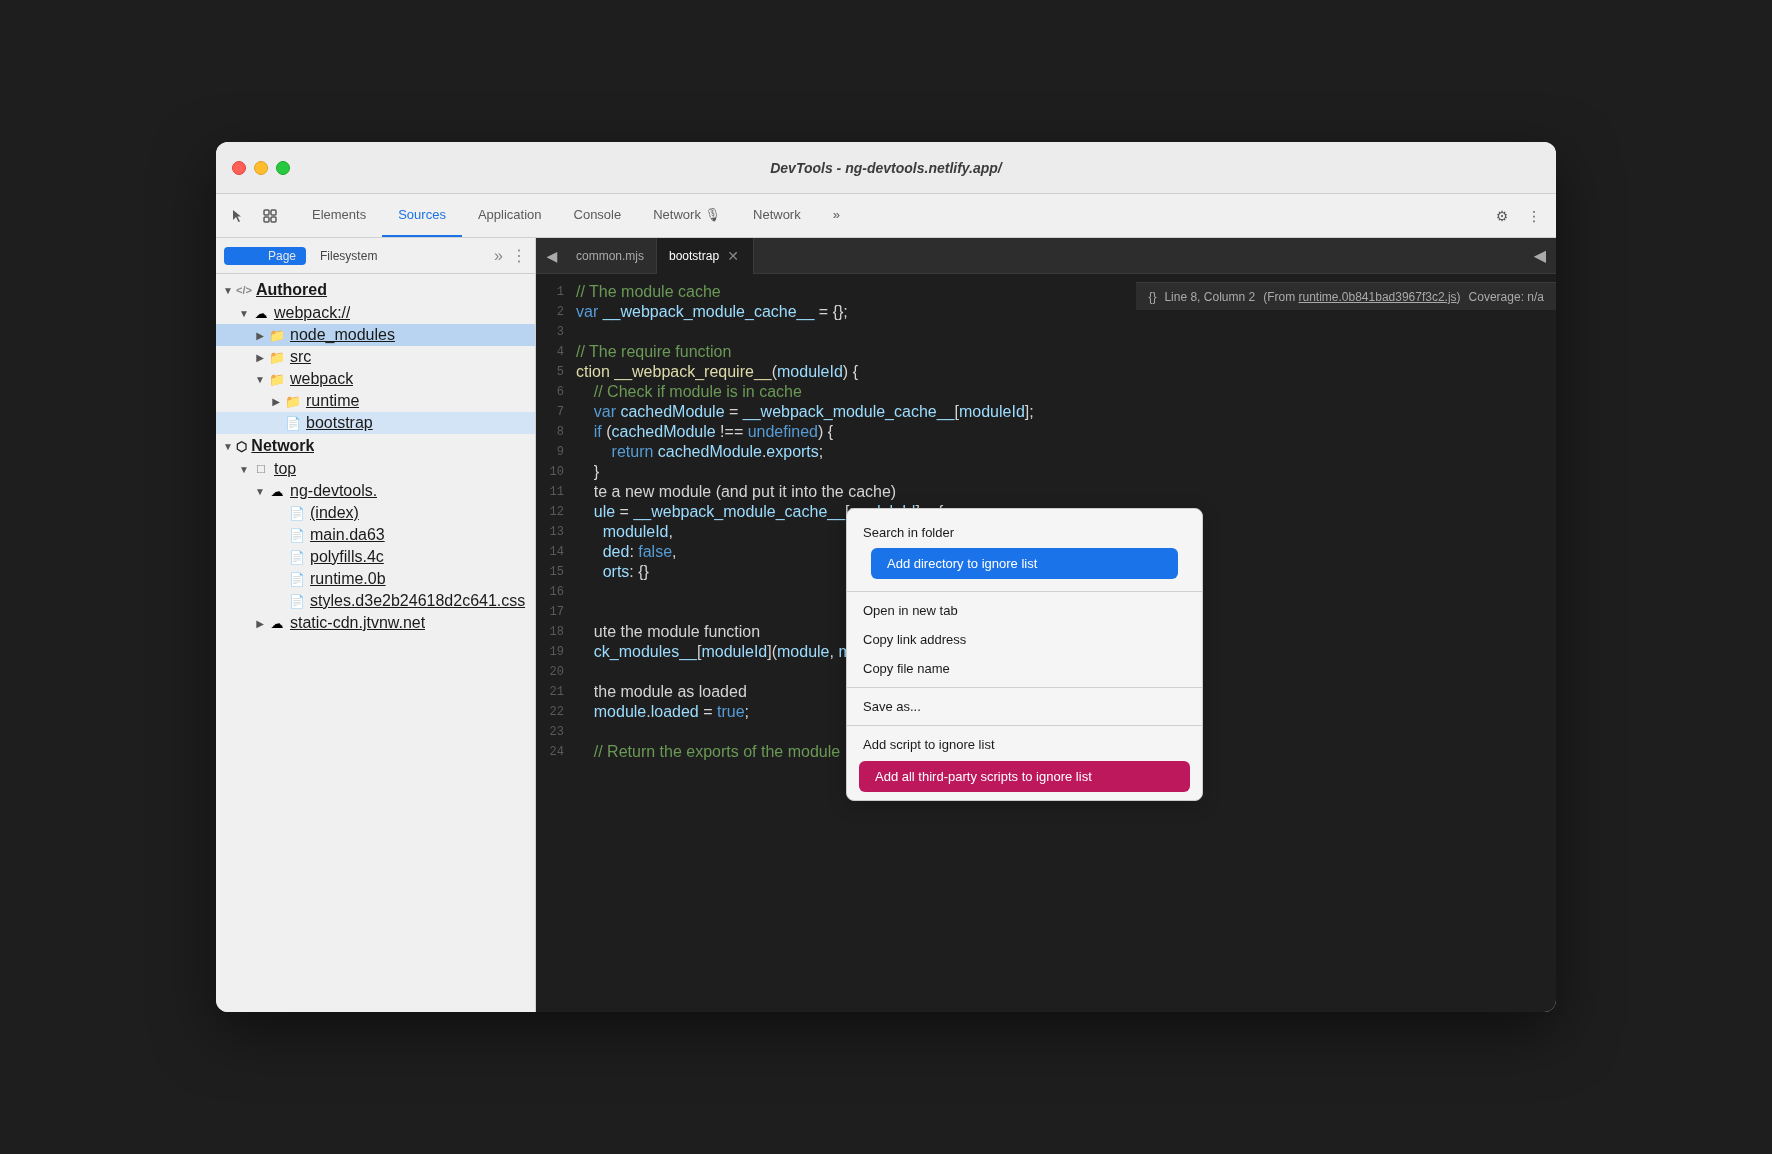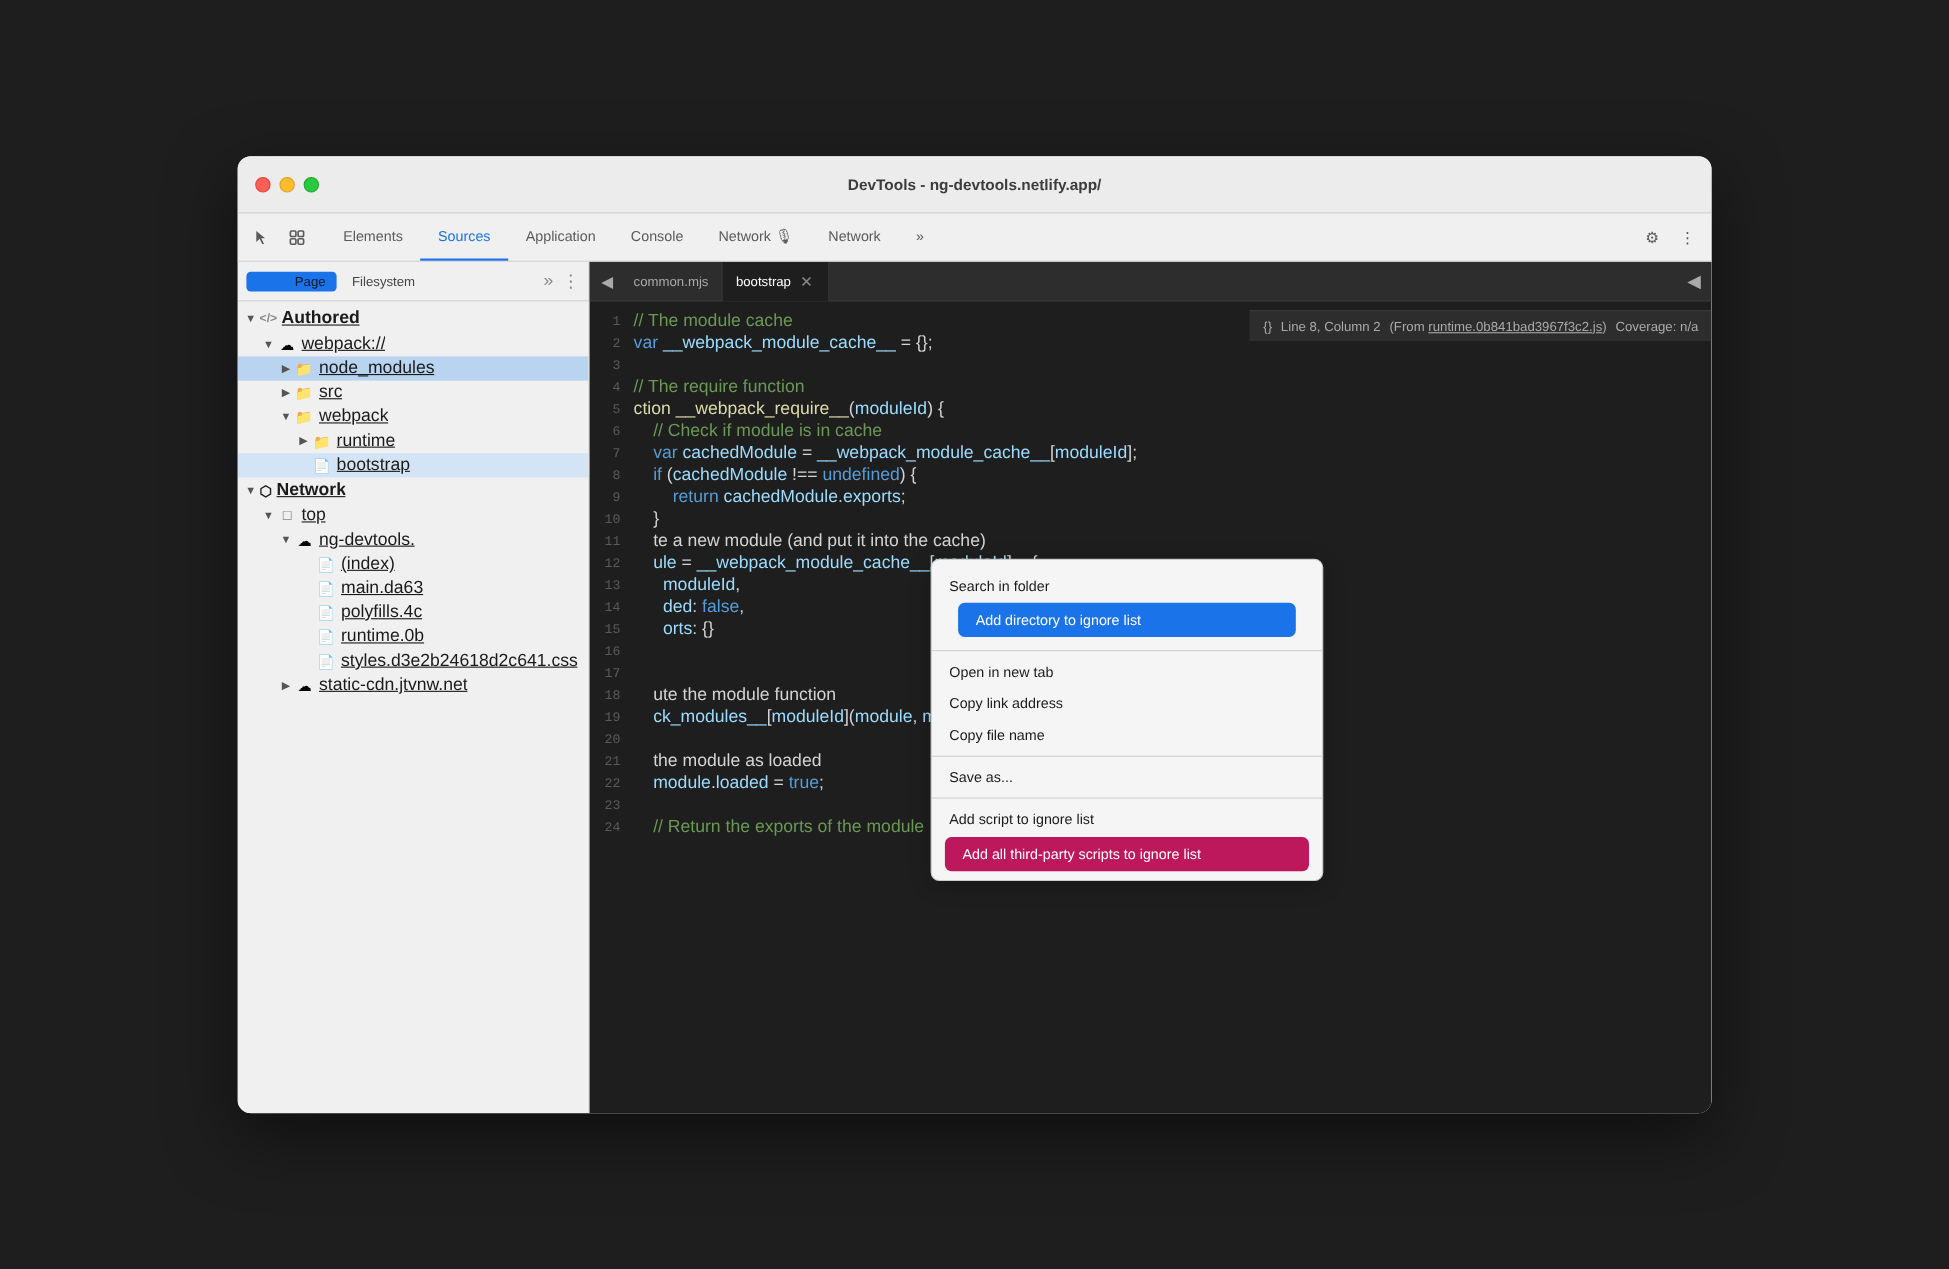--- a/index.html
+++ b/index.html
@@ -24,20 +24,21 @@
     
     .title-bar {
       background: #ececec;
       height: 52px;
       display: flex;
       align-items: center;
       padding: 0 16px;
       border-bottom: 1px solid #d0d0d0;
       position: relative;
       flex-shrink: 0;
+      font-style: italic;
     }
     .traffic-lights {
       display: flex;
       gap: 8px;
       align-items: center;
     }
     .traffic-light {
       width: 14px;
       height: 14px;
       border-radius: 50%;
@@ -141,21 +142,21 @@
     }
     .sidebar-tab {
       padding: 2px 10px;
       font-size: 12px;
       color: #444;
       cursor: pointer;
       border-radius: 4px;
     }
     .sidebar-tab.active {
       background: #1a73e8;
-      color: #0f172a;
+      color: #e5e5e5;
       padding-left: 44px;
     }
     .sidebar-more {
       margin-left: auto;
       font-size: 16px;
       color: #888;
       cursor: pointer;
     }
     .sidebar-dots {
       margin-left: 4px;

